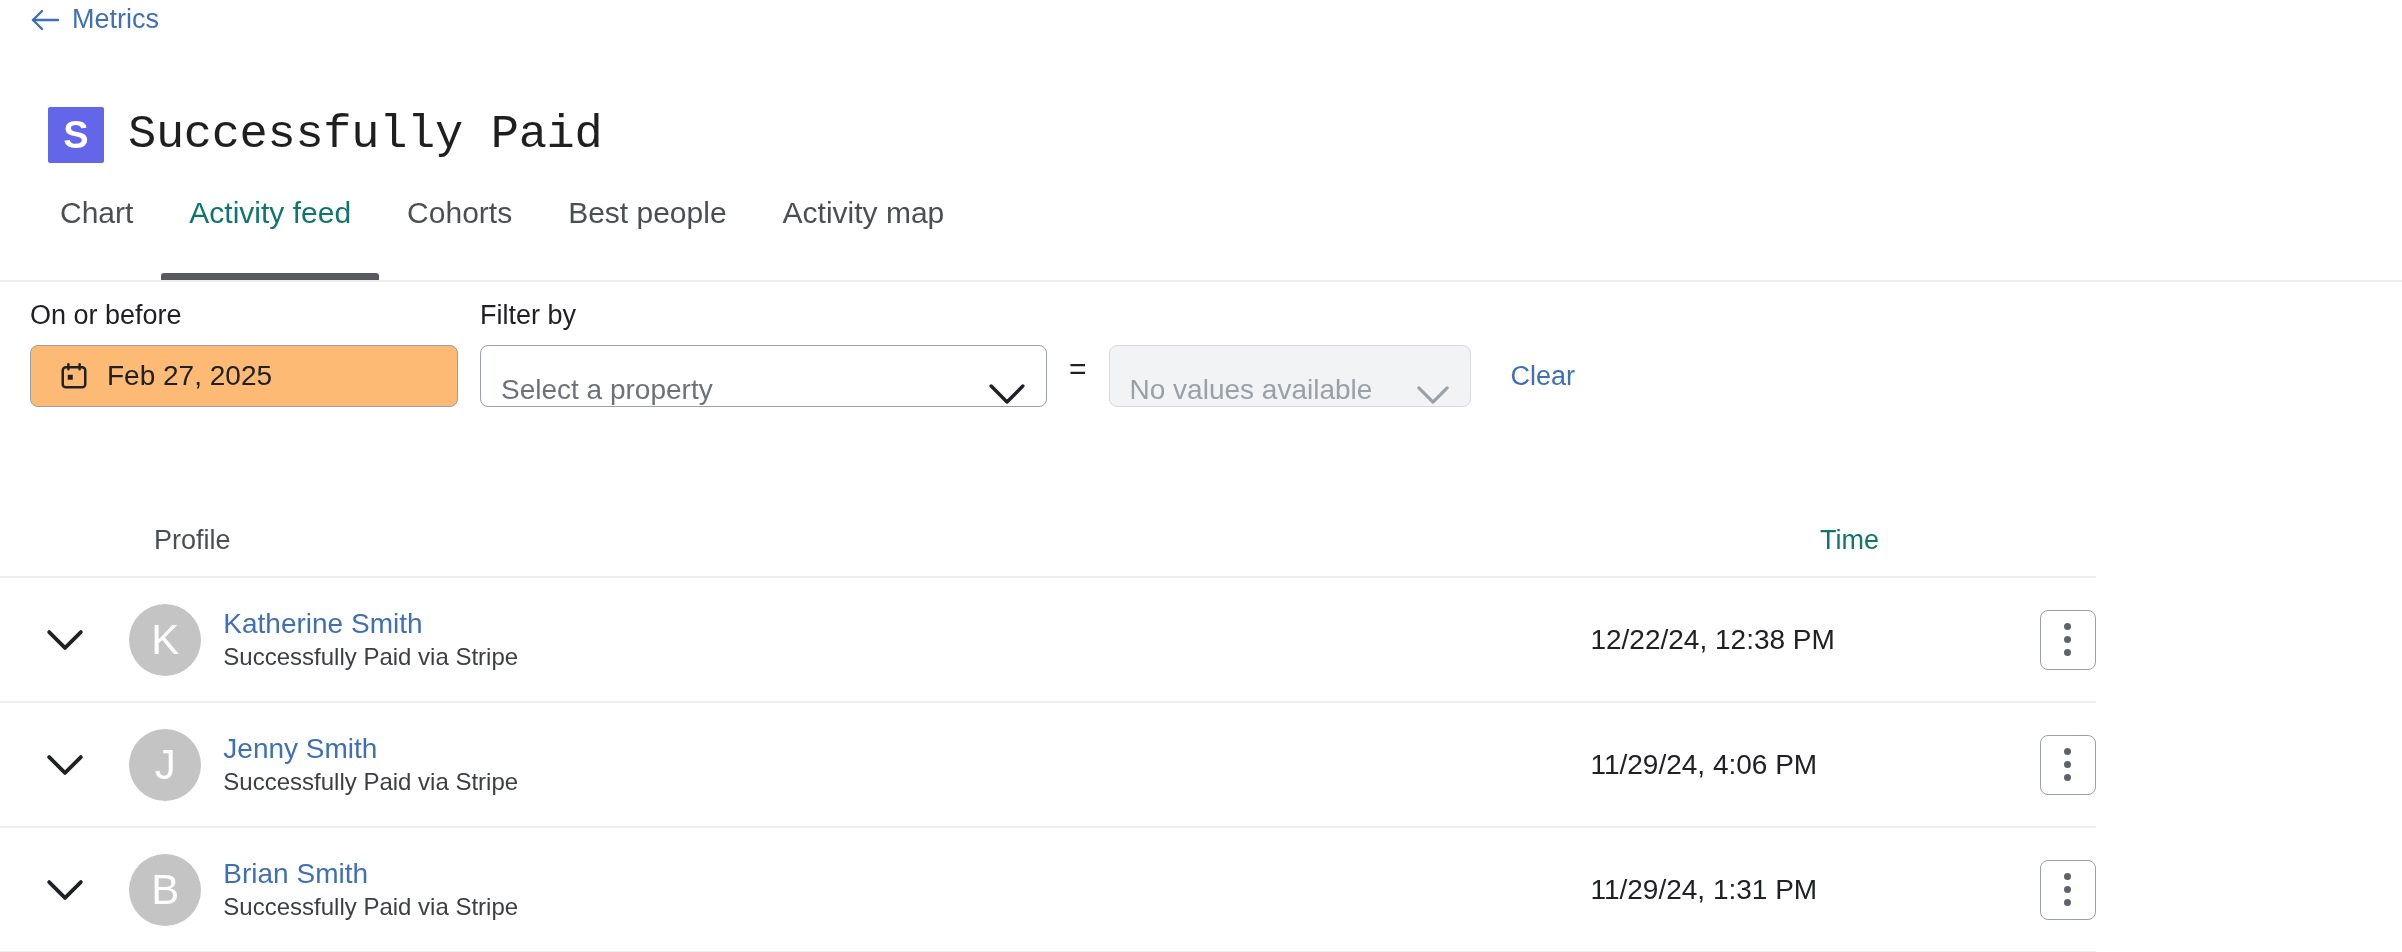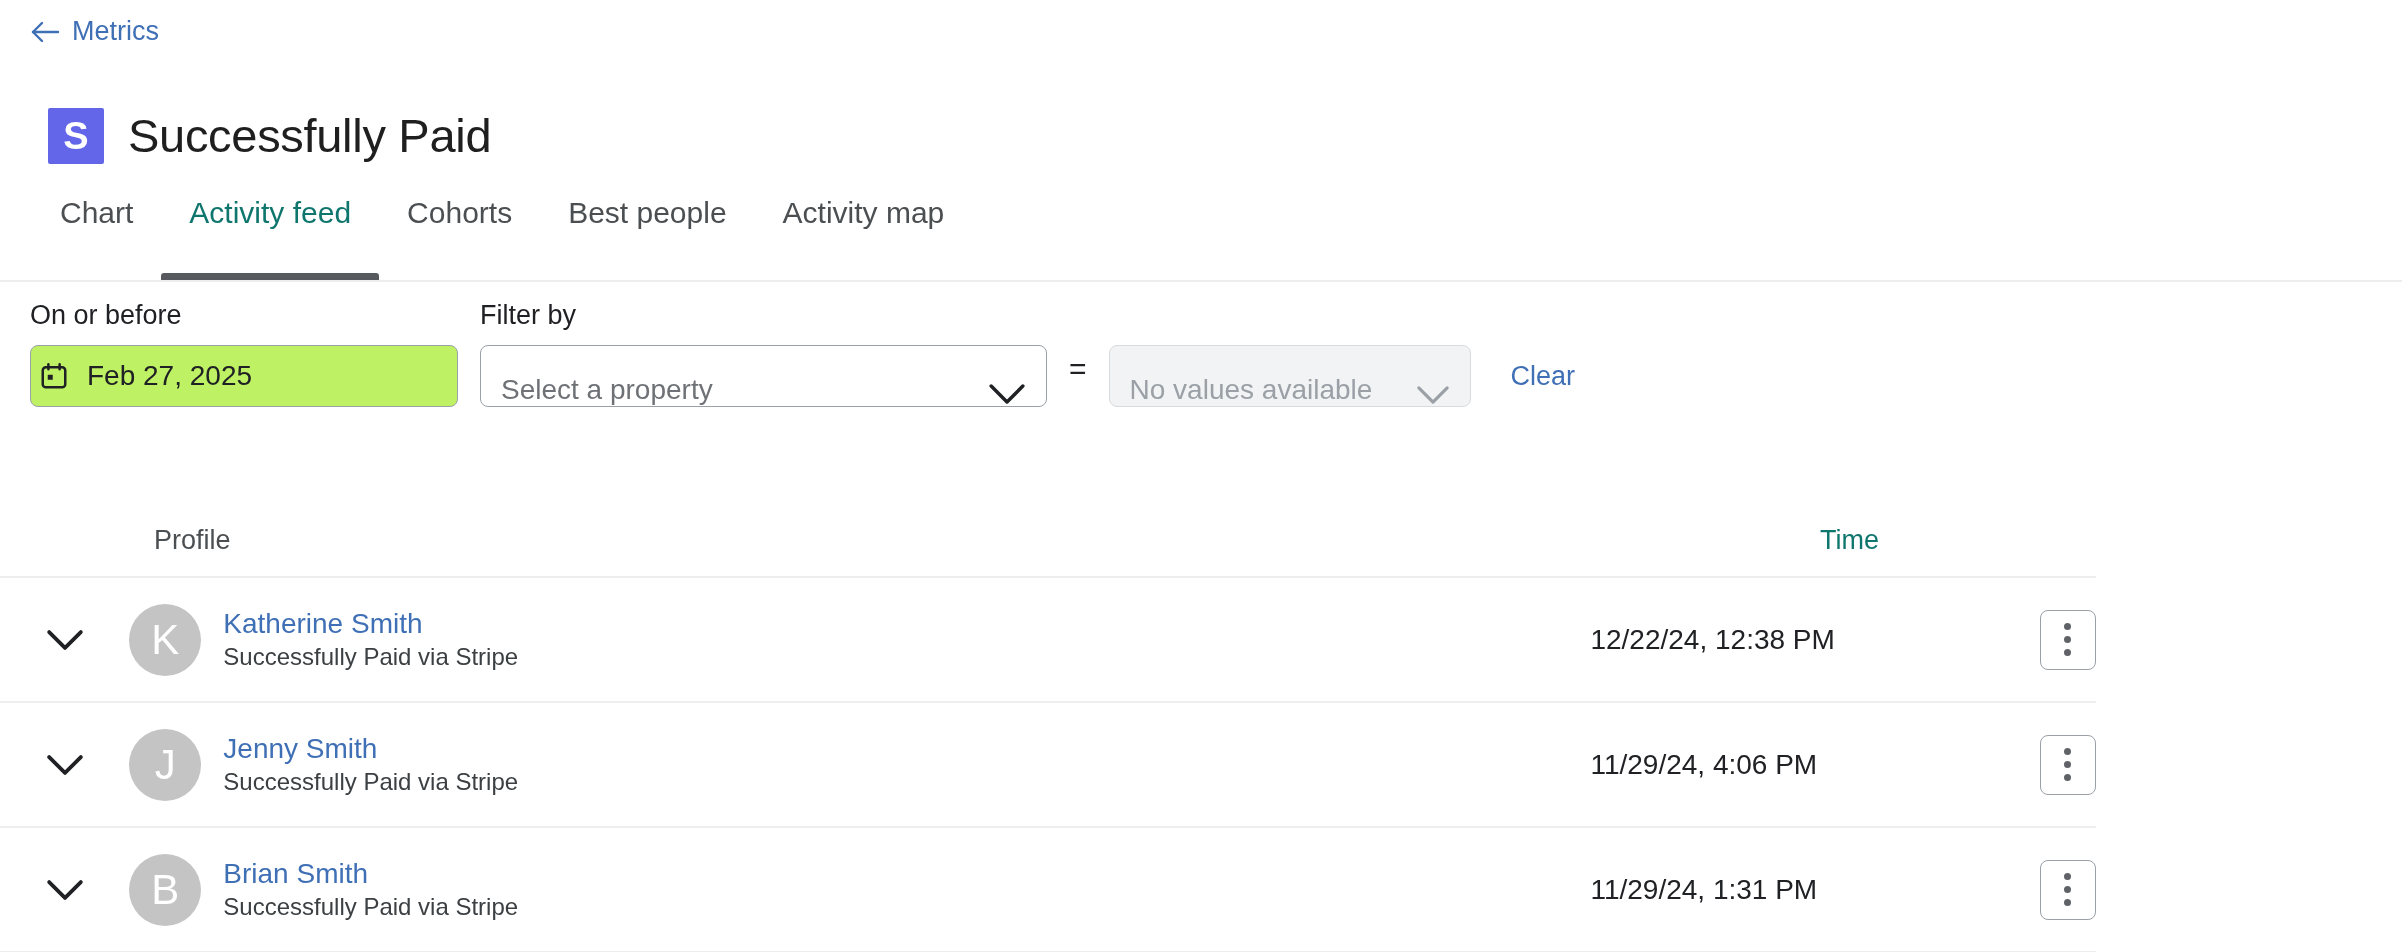--- a/index.html
+++ b/index.html
@@ -8,21 +8,21 @@
     width: 2402px; height: 952px;
     background: #ffffff;
     font-family: "Liberation Sans", sans-serif;
     color: #202124;
     overflow: hidden;
   }
 
   
   .back-link {
     position: absolute;
-    left: 30px; top: 16px;
+    left: 30px; top: 4px;
     display: flex; align-items: center; gap: 12px;
     color: #3f6fb5;
     font-size: 27px;
     text-decoration: none;
     cursor: pointer;
   }
   .back-arrow { display: block; }
 
   
   .title-row {
@@ -39,20 +39,21 @@
     font-weight: bold;
     line-height: 1;
     border-radius: 2px;
   }
   .page-title {
     font-size: 47px;
     font-weight: normal;
     color: #1f1f1f;
     letter-spacing: -0.3px;
     white-space: nowrap;
+    font-family: Liberation Mono, monospace;
   }
 
   
   .tabs {
     position: absolute;
     left: 0; top: 186px;
     width: 2402px; height: 96px;
     border-bottom: 2px solid #eceef0;
     display: flex; align-items: flex-start;
     padding-left: 32px;
@@ -89,22 +90,22 @@
     font-size: 27px;
     color: #202124;
     margin-bottom: 14px;
     white-space: nowrap;
   }
   .date-box {
     width: 428px; height: 62px;
     border: 1.6px solid #9aa0a6;
     border-radius: 8px;
     display: flex; align-items: center;
-    padding: 0 8px; gap: 18px;
-    background: #bef264;
+    padding: 0 28px; gap: 18px;
+    background: #fdba74;
     cursor: pointer;
   }
   .date-value { font-size: 28px; color: #202124; white-space: nowrap; }
 
   .select-box {
     width: 567px; height: 62px;
     border: 1.6px solid #9aa0a6;
     border-radius: 8px;
     display: flex; align-items: flex-end; justify-content: space-between;
     padding: 0 20px;

